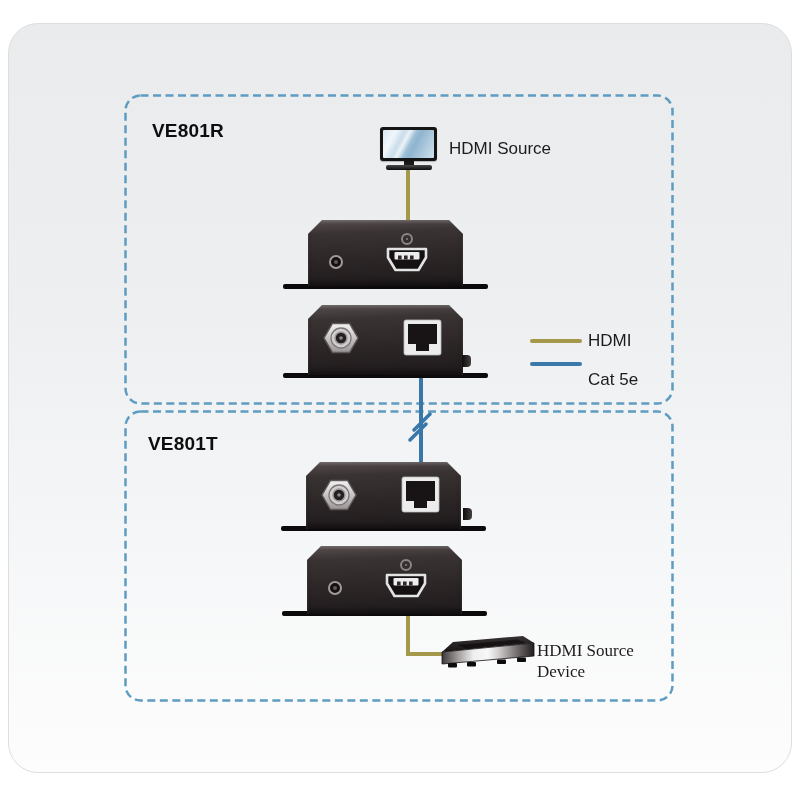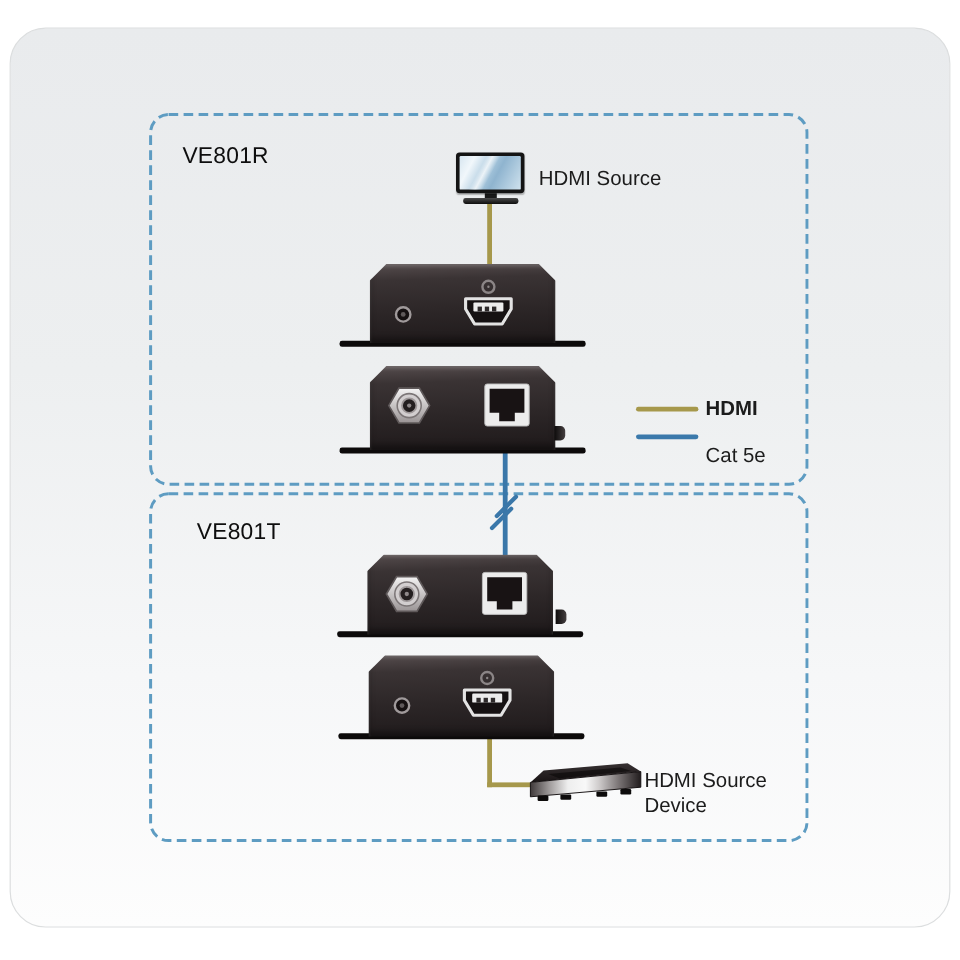--- a/index.html
+++ b/index.html
@@ -8,23 +8,23 @@
     font-family:"Liberation Sans", sans-serif;overflow:hidden;
   }
   .card{
     position:absolute;left:8px;top:23px;width:782px;height:748px;
     border:1px solid #dcdedf;border-radius:30px;z-index:0;
     background:linear-gradient(180deg,#e9ebed 0%,#edeff0 38%,#f6f7f8 72%,#fdfdfd 100%);
   }
   .zone-svg{position:absolute;z-index:1;}
   #zoneR{left:124px;top:94px;}
   #zoneT{left:124px;top:410px;}
-  .zone-label{position:absolute;z-index:5;font-size:19px;font-weight:normal;color:#0e0e0e;letter-spacing:.2px;}
+  .zone-label{position:absolute;z-index:5;font-size:19px;font-weight:bold;color:#0e0e0e;letter-spacing:.2px;}
   #labelR{left:152px;top:120px;}
-  #labelT{left:164px;top:433px;text-align:center;}
+  #labelT{left:148px;top:433px;text-align:center;}
 
   
   .devbox{position:absolute;width:155px;z-index:4;}
   .devbox .skin{
     position:absolute;inset:0;
     clip-path:polygon(14px 0, 141px 0, 155px 14px, 155px 100%, 0 100%, 0 14px);
     background:linear-gradient(178deg,#564d4e 0%,#3a3334 20%,#2d2728 55%,#1e191a 100%);
     box-shadow:inset 0 2px 3px rgba(255,255,255,.18), inset 0 -4px 5px rgba(0,0,0,.4);
   }
   #box1{left:308px;top:220px;height:66px;}
@@ -69,25 +69,25 @@
   .mon-sheen{position:absolute;inset:3px;border-radius:1px;
     background:linear-gradient(118deg,transparent 34%,rgba(255,255,255,.75) 42%,transparent 52%);}
   .mon-neck{width:10px;height:4px;background:#1a1a1a;margin:0 auto;}
   .mon-base{width:46px;height:5px;background:linear-gradient(180deg,#4a4a4a,#0d0d0d);border-radius:2px;margin:0 auto;}
 
   
   #source-icon{position:absolute;left:438px;top:629px;z-index:5;}
 
   .diagram-text{position:absolute;z-index:5;font-size:17px;color:#1c1c1c;}
   #label-display{left:449px;top:139px;}
-  #label-source{left:537px;top:640px;width:112px;line-height:21px;}
+  #label-source{left:537px;top:640px;width:112px;line-height:21px;font-family:Liberation Serif, serif;}
   .legend-line{position:absolute;z-index:5;width:52px;height:4px;border-radius:2px;}
   #legend-hdmi-line{left:530px;top:339px;}
   #legend-cat5e-line{left:530px;top:362px;}
-  #legend-hdmi-label{left:588px;top:331px;font-weight:bold;}
+  #legend-hdmi-label{left:588px;top:331px;}
   #legend-cat5e-label{left:588px;top:354px;margin-top:16px;}
 </style>
 </head>
 <body>
 
 <div class="card"></div>
 
 <svg id="zoneR" class="zone-svg" width="550" height="311">
   <rect x="1.5" y="1.5" width="547" height="308" rx="15" fill="none" stroke-width="2.5" stroke-dasharray="8 4.5" style="stroke: rgb(94, 156, 194);"></rect>
 </svg>

